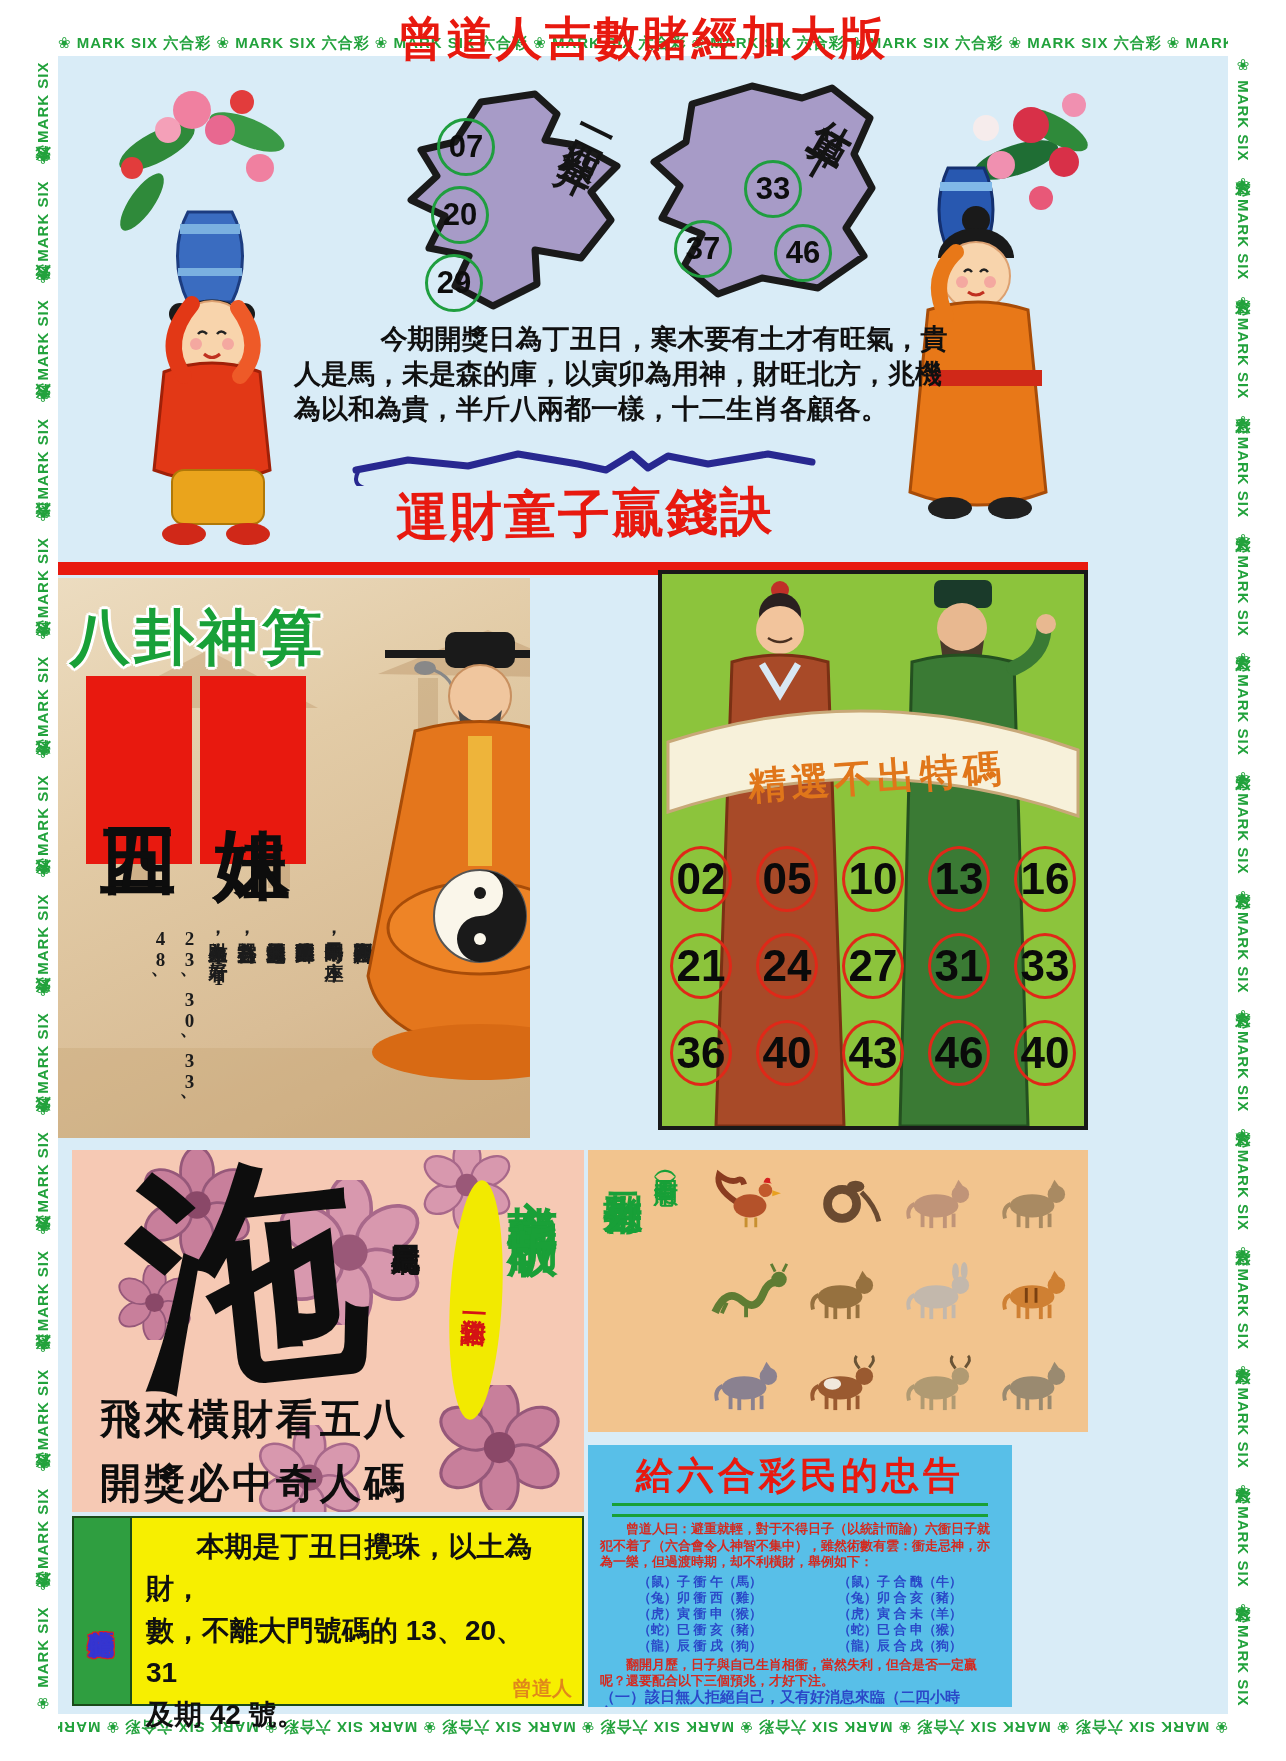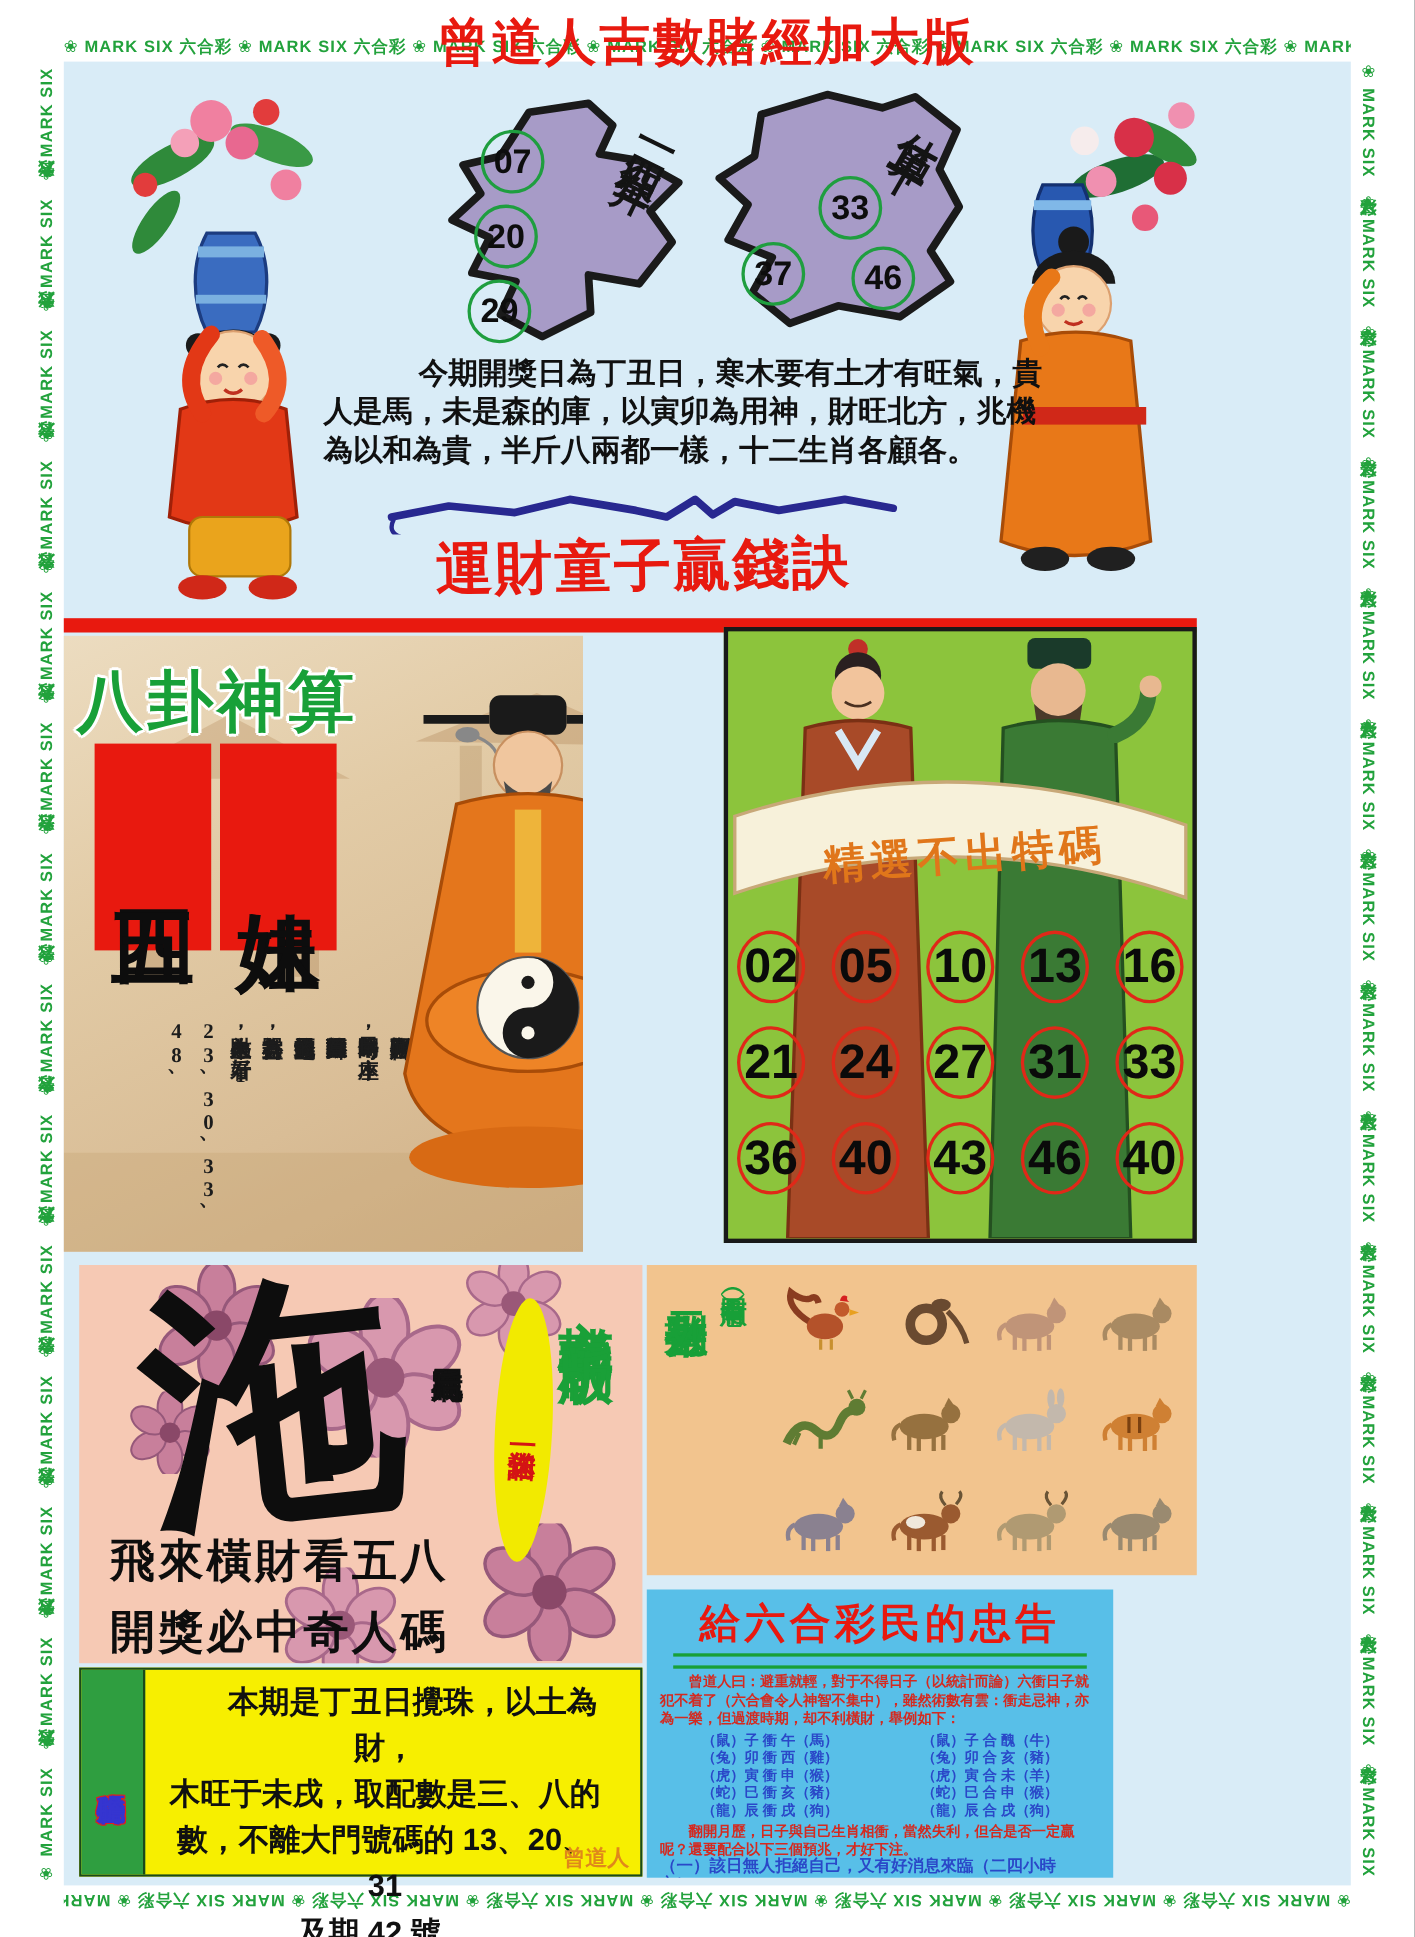--- a/index.html
+++ b/index.html
@@ -110,21 +110,21 @@
   #advice-pairs p{margin:0;}
   #advice-outro{color:#d42a20;font-size:13px;line-height:16px;font-weight:700;text-indent:2em;margin:0;}
   .advice-item{color:#2a48c8;font-size:15px;line-height:16px;font-weight:700;margin:0;}
 
   
   #tip-panel{left:72px;top:1516px;width:512px;height:190px;background:#f7ef00;border:2px solid #1a4a1a;
              box-sizing:border-box;display:flex;}
   #tip-side{width:56px;background:#2f9e40;display:flex;align-items:center;justify-content:center;border-right:2px solid #1a4a1a;}
   #tip-side-text{writing-mode:vertical-rl;text-orientation:upright;font-size:26px;font-weight:900;color:#3535d0;
       text-shadow:-1px -1px 0 #e02020,1px -1px 0 #e02020,-1px 1px 0 #e02020,1px 1px 0 #e02020;}
-  #tip-body{flex:1;padding:8px 28px 0 14px;position:relative;text-align:center;}
+  #tip-body{flex:1;padding:8px 28px 0 14px;position:relative;}
   .tip-line{font-size:28px;line-height:42px;font-weight:700;color:#101010;margin:0;}
   .tip-line:first-child{text-indent:1.8em;}
   #tip-sign{position:absolute;right:10px;bottom:2px;color:#e0881a;font-size:20px;font-weight:700;margin-top:43px;}
 </style>
 </head>
 <body>
 
 <div id="page">
   <div class="abs" id="inner-bg"></div>
 
@@ -530,21 +530,20 @@
     <p class="advice-item">（二）該日精神狀態好，賭得好沒有失眠。</p>
 
   </div>
 
   <div class="abs" id="tip-panel">
     <div id="tip-side">
       <div id="tip-side-text">曾先生特碼膽</div>
     </div>
     <div id="tip-body">
       <p class="tip-line">本期是丁丑日攪珠，以土為財，</p>
-      <p class="tip-line">木旺于未戌，取配數是三、八的</p>
       <p class="tip-line">數，不離大門號碼的 13、20、31</p>
       <p class="tip-line">及期 42 號。</p>
       <div id="tip-sign">曾道人</div>
     </div>
   </div>
 
   <svg width="0" height="0" style="position:absolute">
     <defs>
       <g id="flw1">
         <g fill="#c87f9b" stroke="#96587a" stroke-width="1">

